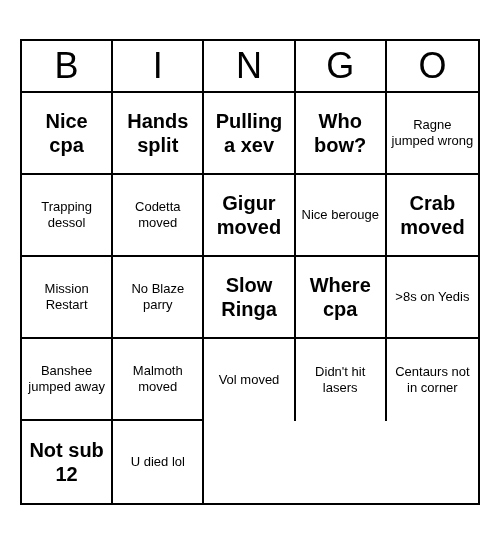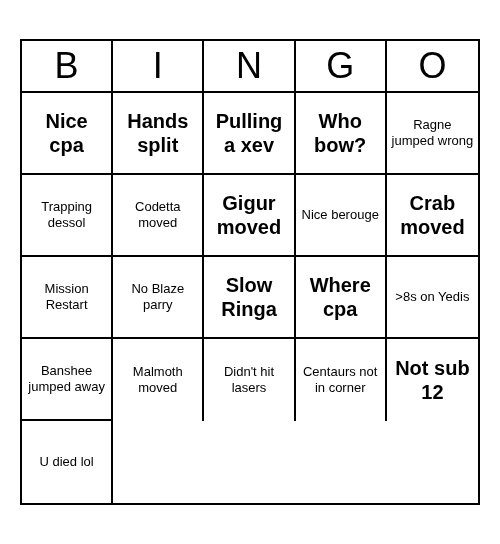--- a/index.html
+++ b/index.html
@@ -95,18 +95,19 @@
       <div class="bingo-cell large-text">Gigur moved</div>
       <div class="bingo-cell">Nice berouge</div>
       <div class="bingo-cell large-text">Crab moved</div>
       <div class="bingo-cell">Mission Restart</div>
       <div class="bingo-cell">No Blaze parry</div>
       <div class="bingo-cell large-text">Slow Ringa</div>
       <div class="bingo-cell large-text">Where cpa</div>
       <div class="bingo-cell">&gt;8s on Yedis</div>
       <div class="bingo-cell">Banshee jumped away</div>
       <div class="bingo-cell">Malmoth moved</div>
+      <div class="bingo-cell">Vol moved</div>
       <div class="bingo-cell">Didn't hit lasers</div>
       <div class="bingo-cell">Centaurs not in corner</div>
       <div class="bingo-cell large-text">Not sub 12</div>
       <div class="bingo-cell">U died lol</div>
     </div>
 </div>
 
 </body></html>

